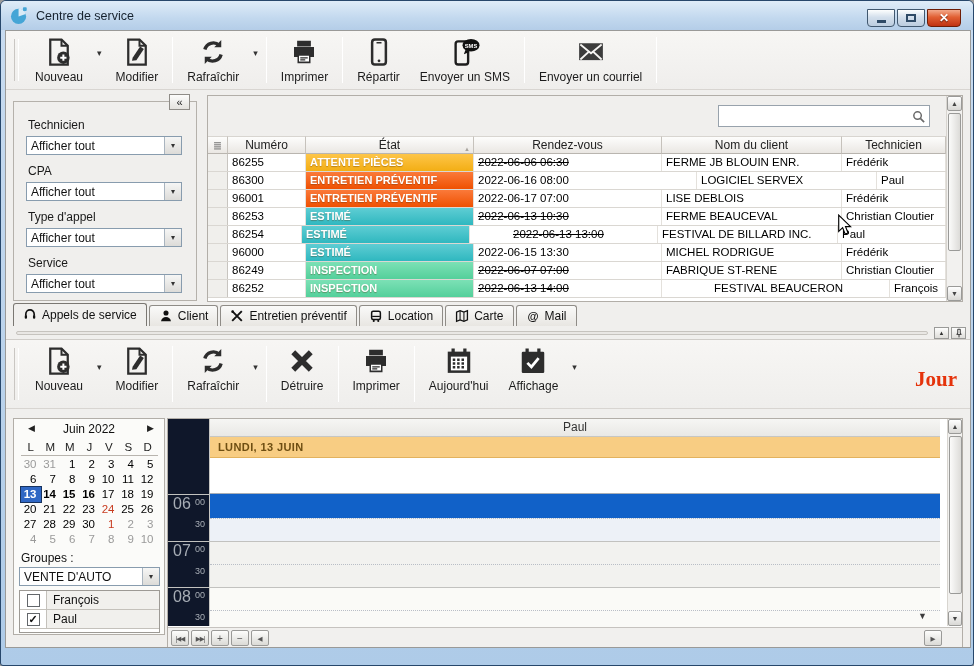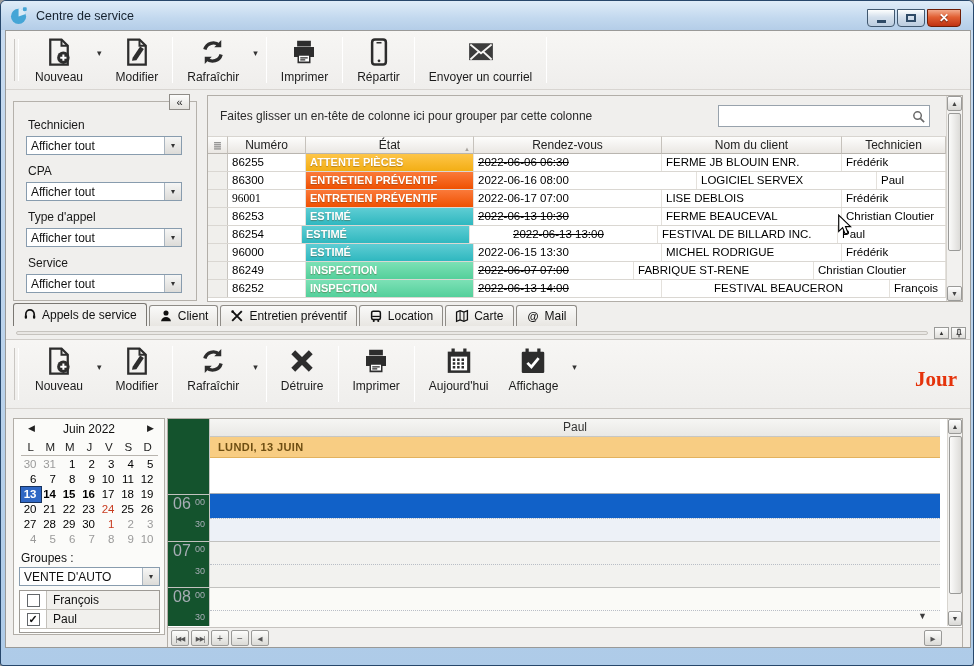--- a/index.html
+++ b/index.html
@@ -107,21 +107,21 @@
   .grp-label{position:absolute;left:7px;top:132px;font-size:12px;color:#111;}
   #groups-combo{left:5px;top:148px;width:141px;}
   #member-list{position:absolute;left:5px;top:171px;width:141px;height:43px;border:1px solid #9d9a95;background:#fff;}
   .member-row{display:flex;height:19px;border-bottom:1px solid #c4c1bb;}
   .member-cb{width:27px;background:#fff;border-right:1px solid #c4c1bb;display:flex;align-items:center;justify-content:center;}
   .cbx{width:13px;height:13px;border:1px solid #63676b;background:#fff;font-size:11px;font-weight:700;
     line-height:11px;text-align:center;color:#111;}
   .member-name{flex:1;background:#f1f0ed;padding:2px 0 0 6px;font-size:12px;}
   
   #scheduler{position:absolute;left:166px;top:417px;width:796px;height:229px;border:1px solid #b2aea8;background:#fff;}
-  .sch-gutter{position:absolute;left:0;top:0;width:42px;height:207px;background:#14532d;border-right:1px solid #c6c6c3;}
+  .sch-gutter{position:absolute;left:0;top:0;width:42px;height:207px;background:#0f172a;border-right:1px solid #c6c6c3;}
   .hourblock{position:absolute;left:0;width:42px;border-top:1px solid #c2c2bf;}
   .hour-big{position:absolute;left:5px;top:0;font-size:16px;color:#a7adb5;}
   .hour-min{position:absolute;left:27px;font-size:9px;color:#a7adb5;}
   .res-header{position:absolute;left:42px;top:0;width:730px;height:18px;
     background:linear-gradient(#f6f6f4,#e9e8e5);border-bottom:1px solid #c6c6c3;text-align:center;
     font-size:12px;color:#333;line-height:17px;}
   .day-banner{position:absolute;left:42px;top:18px;width:730px;height:21px;background:#f8cd83;
     border-bottom:1px solid #e2b25e;font-size:11px;font-weight:700;letter-spacing:.4px;color:#6e4e12;
     line-height:20px;padding-left:8px;}
   .allday{position:absolute;left:42px;top:39px;width:730px;height:36px;background:#fff;border-bottom:1px solid #a8aeb6;}
@@ -212,20 +212,29 @@
       </div>
       <div class="tsep"></div>
       <div class="tbtn">
         <span class="icon"><svg viewBox="0 0 24 24">
             <rect x="6.5" y="2" width="11" height="20" rx="2.2" fill="none" stroke="#2d2d2d" stroke-width="2"></rect>
             <path d="M10 4.6h4" stroke="#2d2d2d" stroke-width="1.3"></path>
             <circle cx="12" cy="19" r="1.1" fill="#2d2d2d"></circle>
           </svg></span>
         <span class="tlabel">Répartir</span>
       </div>
+      <div class="tbtn">
+        <span class="icon"><svg viewBox="0 0 24 24">
+            <rect x="4.5" y="3.5" width="10" height="18.5" rx="2" fill="none" stroke="#1d1d1d" stroke-width="1.9"></rect>
+            <ellipse cx="16.8" cy="6.6" rx="6.8" ry="5" fill="#111"></ellipse>
+            <path d="M12.5 10l-1.4 3.8 4.5-1.8z" fill="#111"></path>
+            <text x="16.8" y="8.4" text-anchor="middle" font-size="4.6" font-weight="bold" fill="#fff" font-family="sans-serif">SMS</text>
+          </svg></span>
+        <span class="tlabel">Envoyer un SMS</span>
+      </div>
       <div class="tsep"></div>
       <div class="tbtn">
         <span class="icon"><svg viewBox="0 0 24 24">
             <rect x="2.5" y="5" width="19" height="13.5" fill="#3c3c3c"></rect>
             <path d="M3.5 6l8.5 7 8.5-7M3.5 18l6.5-6M20.5 18l-6.5-6" stroke="#f5f4f2" stroke-width="1.4" fill="none"></path>
           </svg></span>
         <span class="tlabel">Envoyer un courriel</span>
       </div>
       <div class="tsep"></div>
     </div>
@@ -251,21 +260,20 @@
         <div class="f-label" style="top: 154px;">Service</div>
         <div class="combo" style="left: 12px; top: 172px; width: 156px;">
           <span class="cval">Afficher tout</span>
           <span class="cbtn">▾</span>
         </div>
       </div>
   </div>
 
   <div id="grid">
     <div class="groupbar">
-      <span class="hint">Faites glisser un en-tête de colonne ici pour grouper par cette colonne</span>
       <div class="searchbox">
         <input value="" style="">
         <span class="icon">
           <svg viewBox="0 0 16 16">
               <circle cx="7" cy="7" r="4" fill="none" stroke="#6b6b6b" stroke-width="1.6"></circle>
               <path d="M10 10l4 4" stroke="#6b6b6b" stroke-width="1.8"></path>
             </svg>
         </span>
       </div>
     </div>
@@ -291,21 +299,21 @@
         <div class="grow">
           <div class="gcell ind" style="width: 20px;"></div>
           <div class="gcell " style="width: 78px;">86300</div>
           <div class="gcell etat" style="width: 168px; background-color: rgb(249, 84, 2);">ENTRETIEN PRÉVENTIF</div>
           <div class="gcell " style="width: 223px;">2022-06-16 08:00</div>
           <div class="gcell " style="width: 180px;">LOGICIEL SERVEX</div>
           <div class="gcell " style="width: 104px; flex: 1 1 0%;">Paul</div>
         </div>
         <div class="grow">
           <div class="gcell ind" style="width: 20px;"></div>
-          <div class="gcell " style="width: 78px; font-family: Liberation Serif, serif;">96001</div>
+          <div class="gcell " style="width: 78px;">96001</div>
           <div class="gcell etat" style="width: 168px; background-color: rgb(249, 84, 2);">ENTRETIEN PRÉVENTIF</div>
           <div class="gcell " style="width: 188px;">2022-06-17 07:00</div>
           <div class="gcell " style="width: 180px;">LISE DEBLOIS</div>
           <div class="gcell " style="width: 104px; flex: 1 1 0%;">Frédérik</div>
         </div>
         <div class="grow">
           <div class="gcell ind" style="width: 20px;"></div>
           <div class="gcell " style="width: 78px;">86253</div>
           <div class="gcell etat" style="width: 168px; background-color: rgb(49, 191, 199);">ESTIMÉ</div>
           <div class="gcell strike" style="width: 188px;">2022-06-13 10:30</div>
@@ -325,21 +333,21 @@
           <div class="gcell " style="width: 78px;">96000</div>
           <div class="gcell etat" style="width: 168px; background-color: rgb(49, 191, 199);">ESTIMÉ</div>
           <div class="gcell " style="width: 188px;">2022-06-15 13:30</div>
           <div class="gcell " style="width: 180px;">MICHEL RODRIGUE</div>
           <div class="gcell " style="width: 104px; flex: 1 1 0%;">Frédérik</div>
         </div>
         <div class="grow">
           <div class="gcell ind" style="width: 20px;"></div>
           <div class="gcell " style="width: 78px;">86249</div>
           <div class="gcell etat" style="width: 168px; background-color: rgb(87, 216, 161);">INSPECTION</div>
-          <div class="gcell strike" style="width: 160px;">2022-06-07 07:00</div>
+          <div class="gcell strike" style="width: 188px;">2022-06-07 07:00</div>
           <div class="gcell " style="width: 180px;">FABRIQUE ST-RENE</div>
           <div class="gcell " style="width: 104px; flex: 1 1 0%;">Christian Cloutier</div>
         </div>
         <div class="grow">
           <div class="gcell ind" style="width: 20px;"></div>
           <div class="gcell " style="width: 78px;">86252</div>
           <div class="gcell etat" style="width: 168px; background-color: rgb(87, 216, 161);">INSPECTION</div>
           <div class="gcell strike" style="width: 188px;">2022-06-13 14:00</div>
           <div class="gcell " style="width: 180px; margin-left: 48px;">FESTIVAL BEAUCERON</div>
           <div class="gcell " style="width: 104px; flex: 1 1 0%;">François</div>

